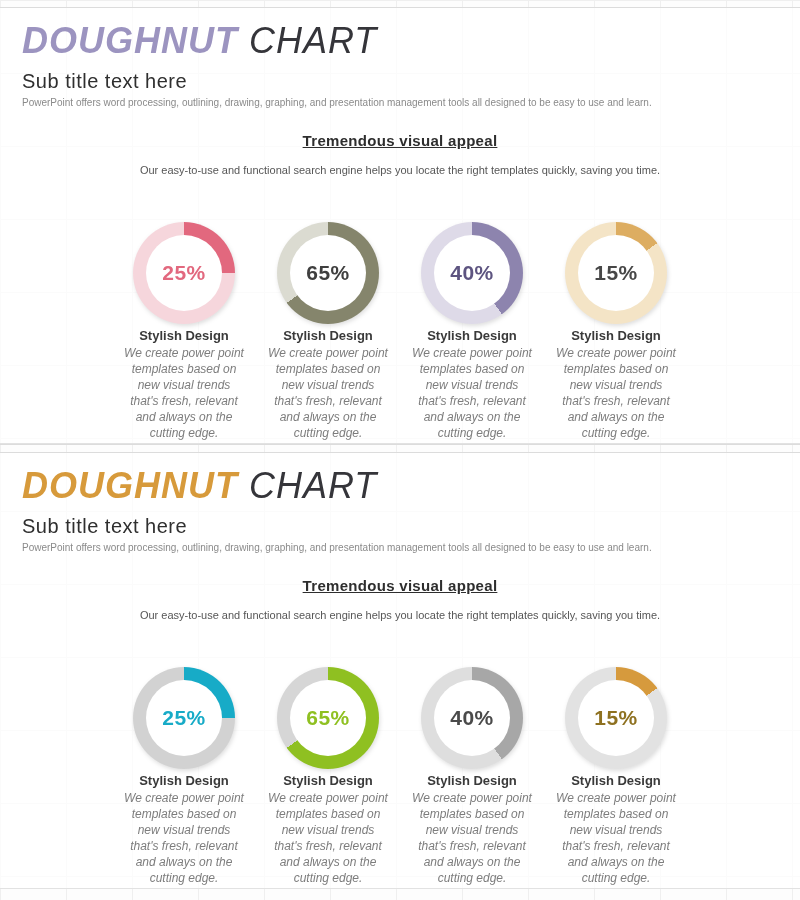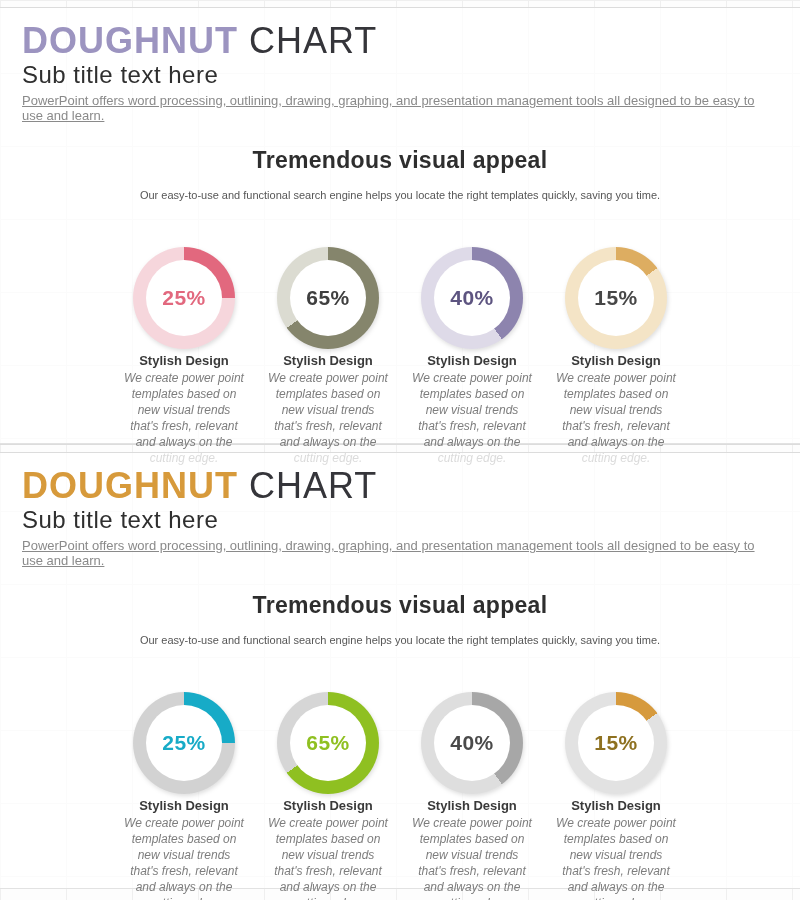--- a/index.html
+++ b/index.html
@@ -16,26 +16,26 @@
   .gap { height:9px; border-top:1px solid #dcdcdc; border-bottom:1px solid #dcdcdc; }
   .gap.first { border-top:none; height:8px; }
   .slide {
     height:436px;
     background:rgba(255,255,255,0.72);
     border-bottom:1px solid #e2e2e2;
     padding:14px 0 0 0;
     position:relative;
   }
   .slide-header { padding-left:22px; padding-right:22px; }
-  .title { font-size:36px; font-weight:800; letter-spacing:1px; line-height:1.05; color:#35353a; }
+  .title { font-size:36px; font-weight:800; letter-spacing:1px; line-height:1.05; color:#35353a;font-style:italic; }
   .title .accent { font-weight:800; }
   .title .rest { font-weight:400; color:#35353a; }
-  .subtitle { font-size:24px; color:#2f2f2f; margin-top:1px; letter-spacing:0.5px; }
-  .desc { font-size:13px; color:#8a8a8a; margin-top:4px;text-decoration:underline; }
-  .section-title { text-align:center; font-size:23px; font-weight:700; color:#2e2e2e; margin-top:24px; letter-spacing:0.3px; }
+  .subtitle { font-size:20px; color:#2f2f2f; margin-top:10px; letter-spacing:0.5px; }
+  .desc { font-size:10px; color:#8a8a8a; margin-top:4px; }
+  .section-title { text-align:center; font-size:15px; font-weight:700; color:#2e2e2e; margin-top:24px; letter-spacing:0.3px;text-decoration:underline; }
   .section-sub { text-align:center; font-size:11px; color:#565656; margin-top:15px; }
   .donut-row { display:flex; justify-content:center; gap:18px; margin-top:46px; }
   .donut-col { width:126px; display:flex; flex-direction:column; align-items:center; }
   .donut {
     width:102px; height:102px; border-radius:50%;
     background:conic-gradient(var(--fill) calc(var(--pct) * 1%), var(--track) 0);
     position:relative;
     filter:drop-shadow(1px 2px 2px rgba(0,0,0,0.13));
   }
   .donut::after {

